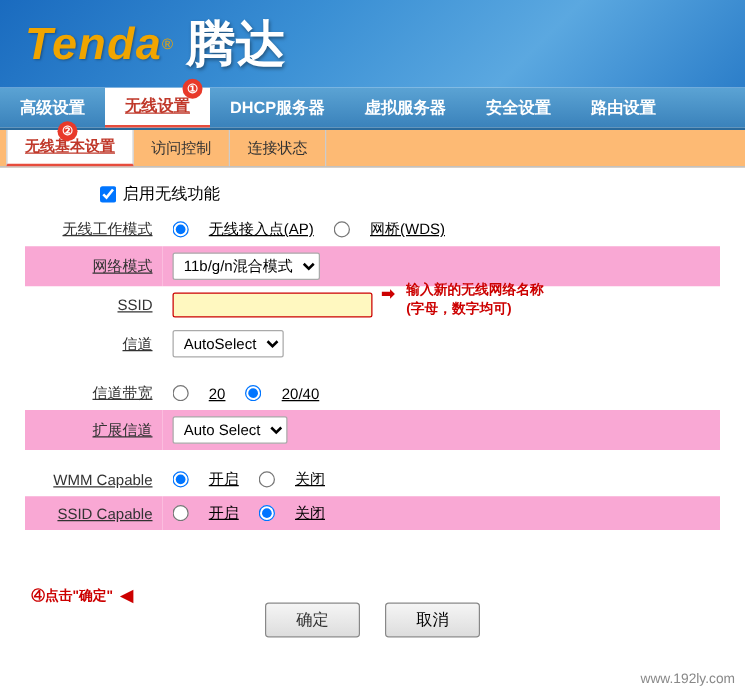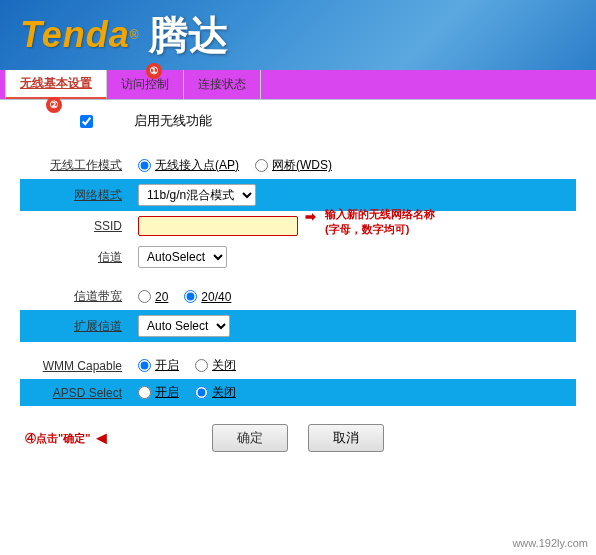--- a/index.html
+++ b/index.html
@@ -63,21 +63,21 @@
     .top-nav-item.active {
       background: #fff;
       color: #c0392b;
       border-bottom: 2px solid #e74c3c;
       text-decoration: underline;
       font-weight: bold;
     }
 
     
     .sub-nav {
-      background: #d946ef;
+      background: #fdba74;
       display: flex;
       height: 30px;
       align-items: stretch;
       border-bottom: 1px solid #b0c4d8;
       padding-left: 5px;
     }
     .sub-nav-item {
       padding: 0 14px;
       display: flex;
       align-items: center;
@@ -99,23 +99,22 @@
 
     
     .content {
       padding: 12px 20px;
       background: #fff;
     }
 
     .checkbox-row {
       display: flex;
       align-items: center;
-      margin-bottom: 22px;
+      margin-bottom: 6px;
       padding-left: 60px;
-      gap: 36px;
     }
     .checkbox-row input[type=checkbox] {
       margin-right: 5px;
     }
 
     
     .form-table {
       width: 100%;
       border-collapse: collapse;
     }
@@ -126,33 +125,33 @@
     .form-table tr td:first-child {
       text-align: right;
       color: #333;
       width: 110px;
       font-size: 12px;
     }
     .form-table tr td:nth-child(2) {
       text-align: left;
     }
     .form-table tr.shaded {
-      background: #0ea5e9;
+      background: #f9a8d4;
     }
 
     
     .radio-group {
       display: flex;
       align-items: center;
       gap: 16px;
     }
     .radio-group label {
       display: flex;
       align-items: center;
-      gap: 4px;
+      gap: 16px;
       cursor: pointer;
       font-size: 12px;
     }
 
     
     select, input[type=text] {
       border: 1px solid #aaa;
       border-radius: 2px;
       padding: 2px 4px;
       font-size: 12px;
@@ -179,20 +178,21 @@
       padding-bottom: 10px;
       position: relative;
     }
     .btn {
       padding: 4px 24px;
       font-size: 13px;
       border: 1px solid #888;
       border-radius: 3px;
       cursor: pointer;
       background: linear-gradient(to bottom, #f5f5f5, #ddd);
+      margin-top: 40px;
     }
     .confirm-btn {
       background: linear-gradient(to bottom, #f5f5f5, #ddd);
       color: #333;
     }
 
     .btn-annotation {
       position: absolute;
       left: 10px;
       display: flex;
@@ -238,20 +238,28 @@
   <div class="header">
     <span class="logo-text">Tenda</span>
       <span class="logo-reg">®</span>
     <span class="logo-chinese">腾达</span>
   </div>
 
   <div style="position:absolute; top:62px; left:148px; z-index:10;">
     <span class="circle-badge">①</span>
   </div>
 
+  <div class="top-nav">
+    <div class="top-nav-item">高级设置</div>
+    <div class="top-nav-item active">无线设置</div>
+    <div class="top-nav-item">DHCP服务器</div>
+    <div class="top-nav-item">虚拟服务器</div>
+    <div class="top-nav-item">安全设置</div>
+    <div class="top-nav-item">路由设置</div>
+  </div>
 
   <div style="position:absolute; top:96px; left:48px; z-index:10;">
     <span class="circle-badge">②</span>
   </div>
 
   <div class="sub-nav">
     <div class="sub-nav-item active">无线基本设置</div>
     <div class="sub-nav-item">访问控制</div>
     <div class="sub-nav-item">连接状态</div>
   </div>
@@ -357,21 +365,21 @@
           </label>
           <label>
             <input type="radio" name="wmm" style="">
             <span>关闭</span>
           </label>
         </div>
       </td>
     </tr>
 
     <tr class="shaded">
-      <td>APSD Select</td>
+      <td>SSID Capable</td>
       <td>
         <div class="radio-group">
           <label>
             <input type="radio" name="apsd" style="">
             <span>开启</span>
           </label>
           <label>
             <input type="radio" name="apsd" checked="" style="">
             <span>关闭</span>
           </label>

